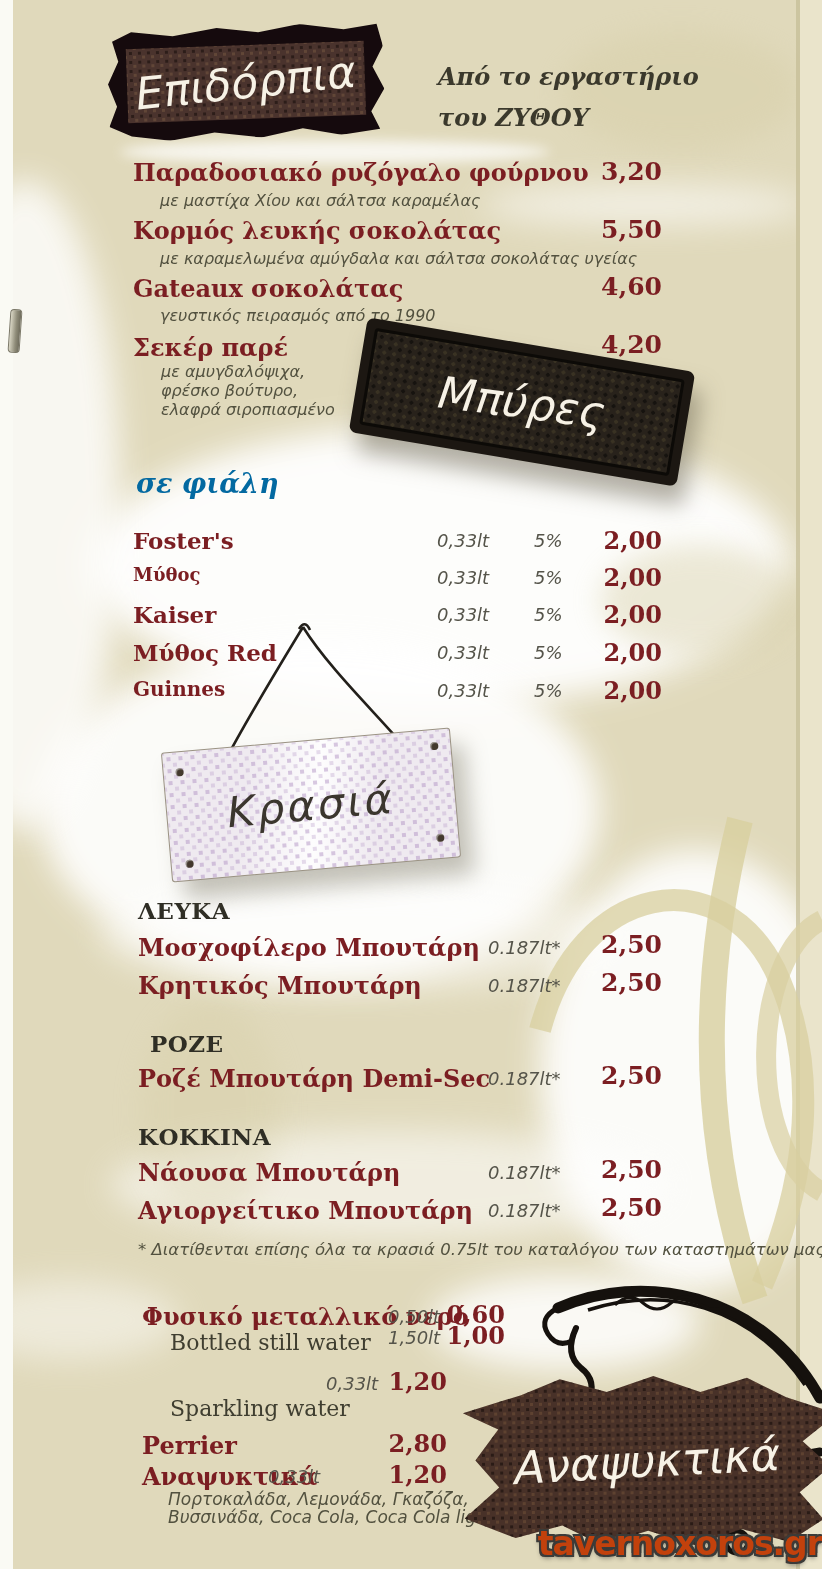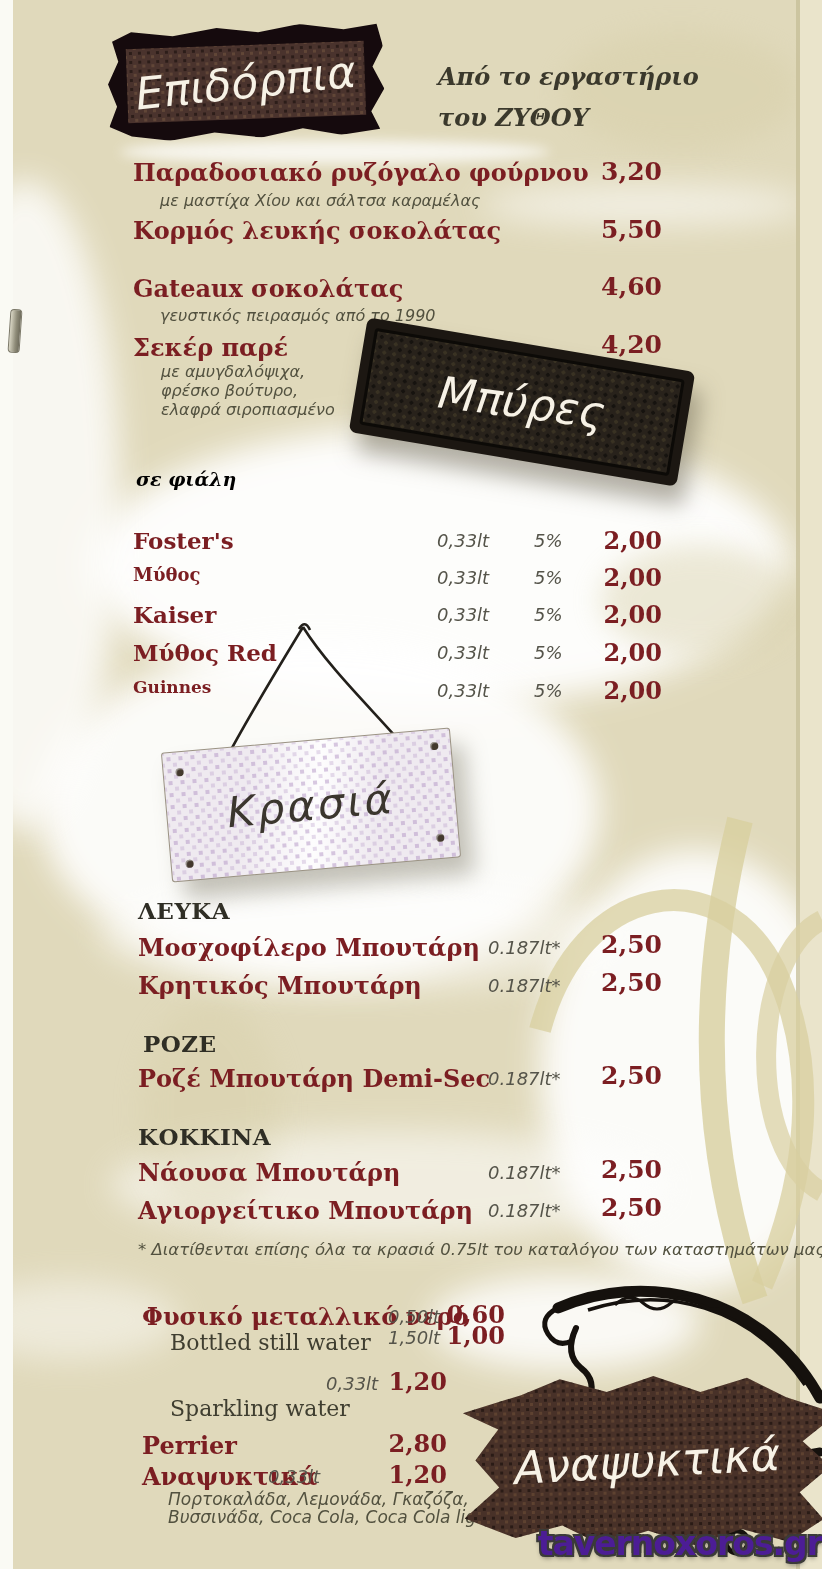--- a/index.html
+++ b/index.html
@@ -16,21 +16,21 @@
           background:linear-gradient(90deg,#d9d6c4,#8f8c79 60%,#6f6c5c);border:1px solid #7a7767;
           transform:rotate(4deg);}
   
   .name{font-weight:bold;font-size:24px;color:#7b1e22;white-space:nowrap;}
   .price{font-weight:bold;font-size:25px;color:#7b1e22;right:160px;text-align:center;white-space:nowrap;}
   .desc{font-family:"DejaVu Sans",sans-serif;font-style:italic;font-size:16px;color:#52513f;white-space:nowrap;}
   .sizecol{font-family:"DejaVu Sans",sans-serif;font-style:italic;font-size:18px;color:#55544a;white-space:nowrap;}
   .heading{font-weight:bold;font-size:23px;color:#2f2e25;letter-spacing:.5px;white-space:nowrap;}
   .en{font-size:22px;color:#3f3e30;white-space:nowrap;}
   .tagline{font-style:italic;font-weight:bold;font-size:24px;color:#3b392c;white-space:nowrap;}
-  .subhead{font-style:italic;font-weight:bold;font-size:19px;color:#000000;white-space:nowrap;}
+  .subhead{font-style:italic;font-weight:bold;font-size:27px;color:#0369a1;white-space:nowrap;}
   
   .sign-desserts{left:108px;top:26px;width:276px;height:112px;transform:rotate(-2deg);
     background:#150a0d;z-index:3;display:flex;align-items:center;justify-content:center;
     clip-path:polygon(2% 10%,9% 2%,24% 7%,40% 1%,55% 6%,70% 0%,86% 6%,98% 2%,100% 22%,96% 40%,100% 60%,95% 80%,98% 96%,84% 100%,70% 93%,55% 100%,38% 94%,22% 100%,8% 95%,0% 86%,3% 68%,0% 48%,4% 28%);}
   .sign-desserts .inner{width:238px;height:74px;display:flex;align-items:center;justify-content:center;
     background-color:#4a332d;
     background-image:radial-gradient(rgba(15,8,6,.5) 25%,transparent 27%),radial-gradient(rgba(150,115,80,.3) 25%,transparent 27%);
     background-size:9px 9px,9px 9px;background-position:0 0,4px 4px;}
   .script{font-family:"DejaVu Sans",sans-serif;font-style:italic;color:#f7f2e6;white-space:nowrap;}
   .sign-beers{left:356px;top:344px;width:332px;height:116px;transform:rotate(9.5deg);z-index:3;
@@ -47,21 +47,21 @@
     background-size:12px 12px,12px 12px,100% 100%;background-position:0 0,6px 6px,0 0;
     box-shadow:12px 18px 22px rgba(110,105,85,.4);}
   .nail{position:absolute;width:8px;height:8px;border-radius:50%;background:#43392d;box-shadow:inset 1px 1px 1px rgba(255,255,255,.5);}
   .sign-soft{left:452px;top:1376px;width:390px;height:170px;transform:rotate(-1deg);z-index:4;
     display:flex;align-items:center;justify-content:center;
     background-color:#483128;
     background-image:radial-gradient(rgba(12,6,4,.5) 25%,transparent 27%),radial-gradient(rgba(150,110,70,.28) 25%,transparent 27%);
     background-size:9px 9px,9px 9px;background-position:0 0,4px 4px;
     clip-path:polygon(3% 20%,12% 30%,6% 48%,12% 64%,3% 82%,16% 94%,28% 87%,38% 99%,50% 91%,62% 100%,74% 91%,86% 99%,95% 86%,89% 70%,97% 55%,90% 40%,99% 24%,86% 14%,76% 2%,64% 10%,52% 0%,40% 9%,28% 1%,18% 10%);}
   .watermark{position:absolute;right:0;top:1524px;z-index:6;font-family:"DejaVu Sans",sans-serif;
-    font-weight:bold;font-size:33px;letter-spacing:-1px;color:#4c1d95;white-space:nowrap;
+    font-weight:bold;font-size:33px;letter-spacing:-1px;color:#c2410c;white-space:nowrap;
     text-shadow:-2px -2px 0 #3b3b39,2px -2px 0 #3b3b39,-2px 2px 0 #3b3b39,2px 2px 0 #3b3b39,0 3px 5px rgba(0,0,0,.45);}
   svg{position:absolute;overflow:visible;}
   .txt{position:absolute;z-index:2;}
 </style>
 </head>
 <body>
 
 <div class="page">
 
   <div class="blob" style="left:90px;top:425px;width:700px;height:280px;opacity:.95"></div>
@@ -95,20 +95,21 @@
     </div>
   </div>
   <div class="txt tagline" style="left:438px;top:62px">Από το εργαστήριο</div>
   <div class="txt tagline" style="left:438px;top:103px">του ΖΥΘΟΥ</div>
 
   <div class="txt name" style="left:133px;top:158px">Παραδοσιακό ρυζόγαλο φούρνου</div>
   <div class="txt desc" style="left:160px;top:191px">με μαστίχα Χίου και σάλτσα καραμέλας</div>
   <div class="txt price" style="top:157px">3,20</div>
 
   <div class="txt name" style="left:133px;top:216px">Κορμός λευκής σοκολάτας</div>
+  <div class="txt desc" style="left:160px;top:249px">με καραμελωμένα αμύγδαλα και σάλτσα σοκολάτας υγείας</div>
   <div class="txt price" style="top:215px">5,50</div>
 
   <div class="txt name" style="left:133px;top:274px">Gateaux σοκολάτας</div>
   <div class="txt desc" style="left:160px;top:306px">γευστικός πειρασμός από το 1990</div>
   <div class="txt price" style="top:272px">4,60</div>
 
   <div class="txt name" style="left:133px;top:333px">Σεκέρ παρέ</div>
   <div class="txt desc" style="left:161px;top:362px">με αμυγδαλόψιχα,</div>
   <div class="txt desc" style="left:161px;top:381px">φρέσκο βούτυρο,</div>
   <div class="txt desc" style="left:161px;top:400px">ελαφρά σιροπιασμένο</div>
@@ -133,21 +134,21 @@
   <div class="txt name" style="left:133px;top:601px;font-size:23px">Kaiser</div>
   <div class="txt sizecol" style="left:437px;top:604px">0,33lt</div>
   <div class="txt sizecol" style="left:534px;top:604px">5%</div>
   <div class="txt price" style="top:600px;font-size:24px">2,00</div>
 
   <div class="txt name" style="left:133px;top:639px;font-size:23px">Μύθος Red</div>
   <div class="txt sizecol" style="left:437px;top:642px">0,33lt</div>
   <div class="txt sizecol" style="left:534px;top:642px">5%</div>
   <div class="txt price" style="top:638px;font-size:24px">2,00</div>
 
-  <div class="txt name" style="left:133px;top:677px;font-size:17px">Guinnes</div>
+  <div class="txt name" style="left:133px;top:677px;font-size:20px">Guinnes</div>
   <div class="txt sizecol" style="left:437px;top:680px">0,33lt</div>
   <div class="txt sizecol" style="left:534px;top:680px">5%</div>
   <div class="txt price" style="top:676px;font-size:24px">2,00</div>
 
   <svg style="left:180px;top:615px;z-index:2" width="260" height="160" viewBox="0 0 260 160">
     <path d="M 123 12 C 100 50, 62 112, 42 152" stroke="#23201b" stroke-width="2.6" fill="none"></path>
     <path d="M 123 12 C 150 55, 200 102, 228 136" stroke="#23201b" stroke-width="2.6" fill="none"></path>
     <path d="M 119 14 q 6 -10 11 1" stroke="#23201b" stroke-width="2.6" fill="none"></path>
   </svg>
   <div class="abs sign-wines">
@@ -159,21 +160,21 @@
   </div>
 
   <div class="txt heading" style="left:138px;top:897px">ΛΕΥΚΑ</div>
   <div class="txt name" style="left:138px;top:933px">Μοσχοφίλερο Μπουτάρη</div>
   <div class="txt sizecol" style="left:488px;top:937px">0.187lt*</div>
   <div class="txt price" style="top:930px">2,50</div>
   <div class="txt name" style="left:138px;top:971px">Κρητικός Μπουτάρη</div>
   <div class="txt sizecol" style="left:488px;top:975px">0.187lt*</div>
   <div class="txt price" style="top:968px">2,50</div>
 
-  <div class="txt heading" style="left:143px;top:1030px">ΡΟΖΕ</div>
+  <div class="txt heading" style="left:150px;top:1030px">ΡΟΖΕ</div>
   <div class="txt name" style="left:138px;top:1064px">Ροζέ Μπουτάρη Demi-Sec</div>
   <div class="txt sizecol" style="left:488px;top:1068px">0.187lt*</div>
   <div class="txt price" style="top:1061px">2,50</div>
 
   <div class="txt heading" style="left:138px;top:1123px">ΚΟΚΚΙΝΑ</div>
   <div class="txt name" style="left:138px;top:1158px">Νάουσα Μπουτάρη</div>
   <div class="txt sizecol" style="left:488px;top:1162px">0.187lt*</div>
   <div class="txt price" style="top:1155px">2,50</div>
   <div class="txt name" style="left:138px;top:1196px">Αγιοργείτικο Μπουτάρη</div>
   <div class="txt sizecol" style="left:488px;top:1200px">0.187lt*</div>

